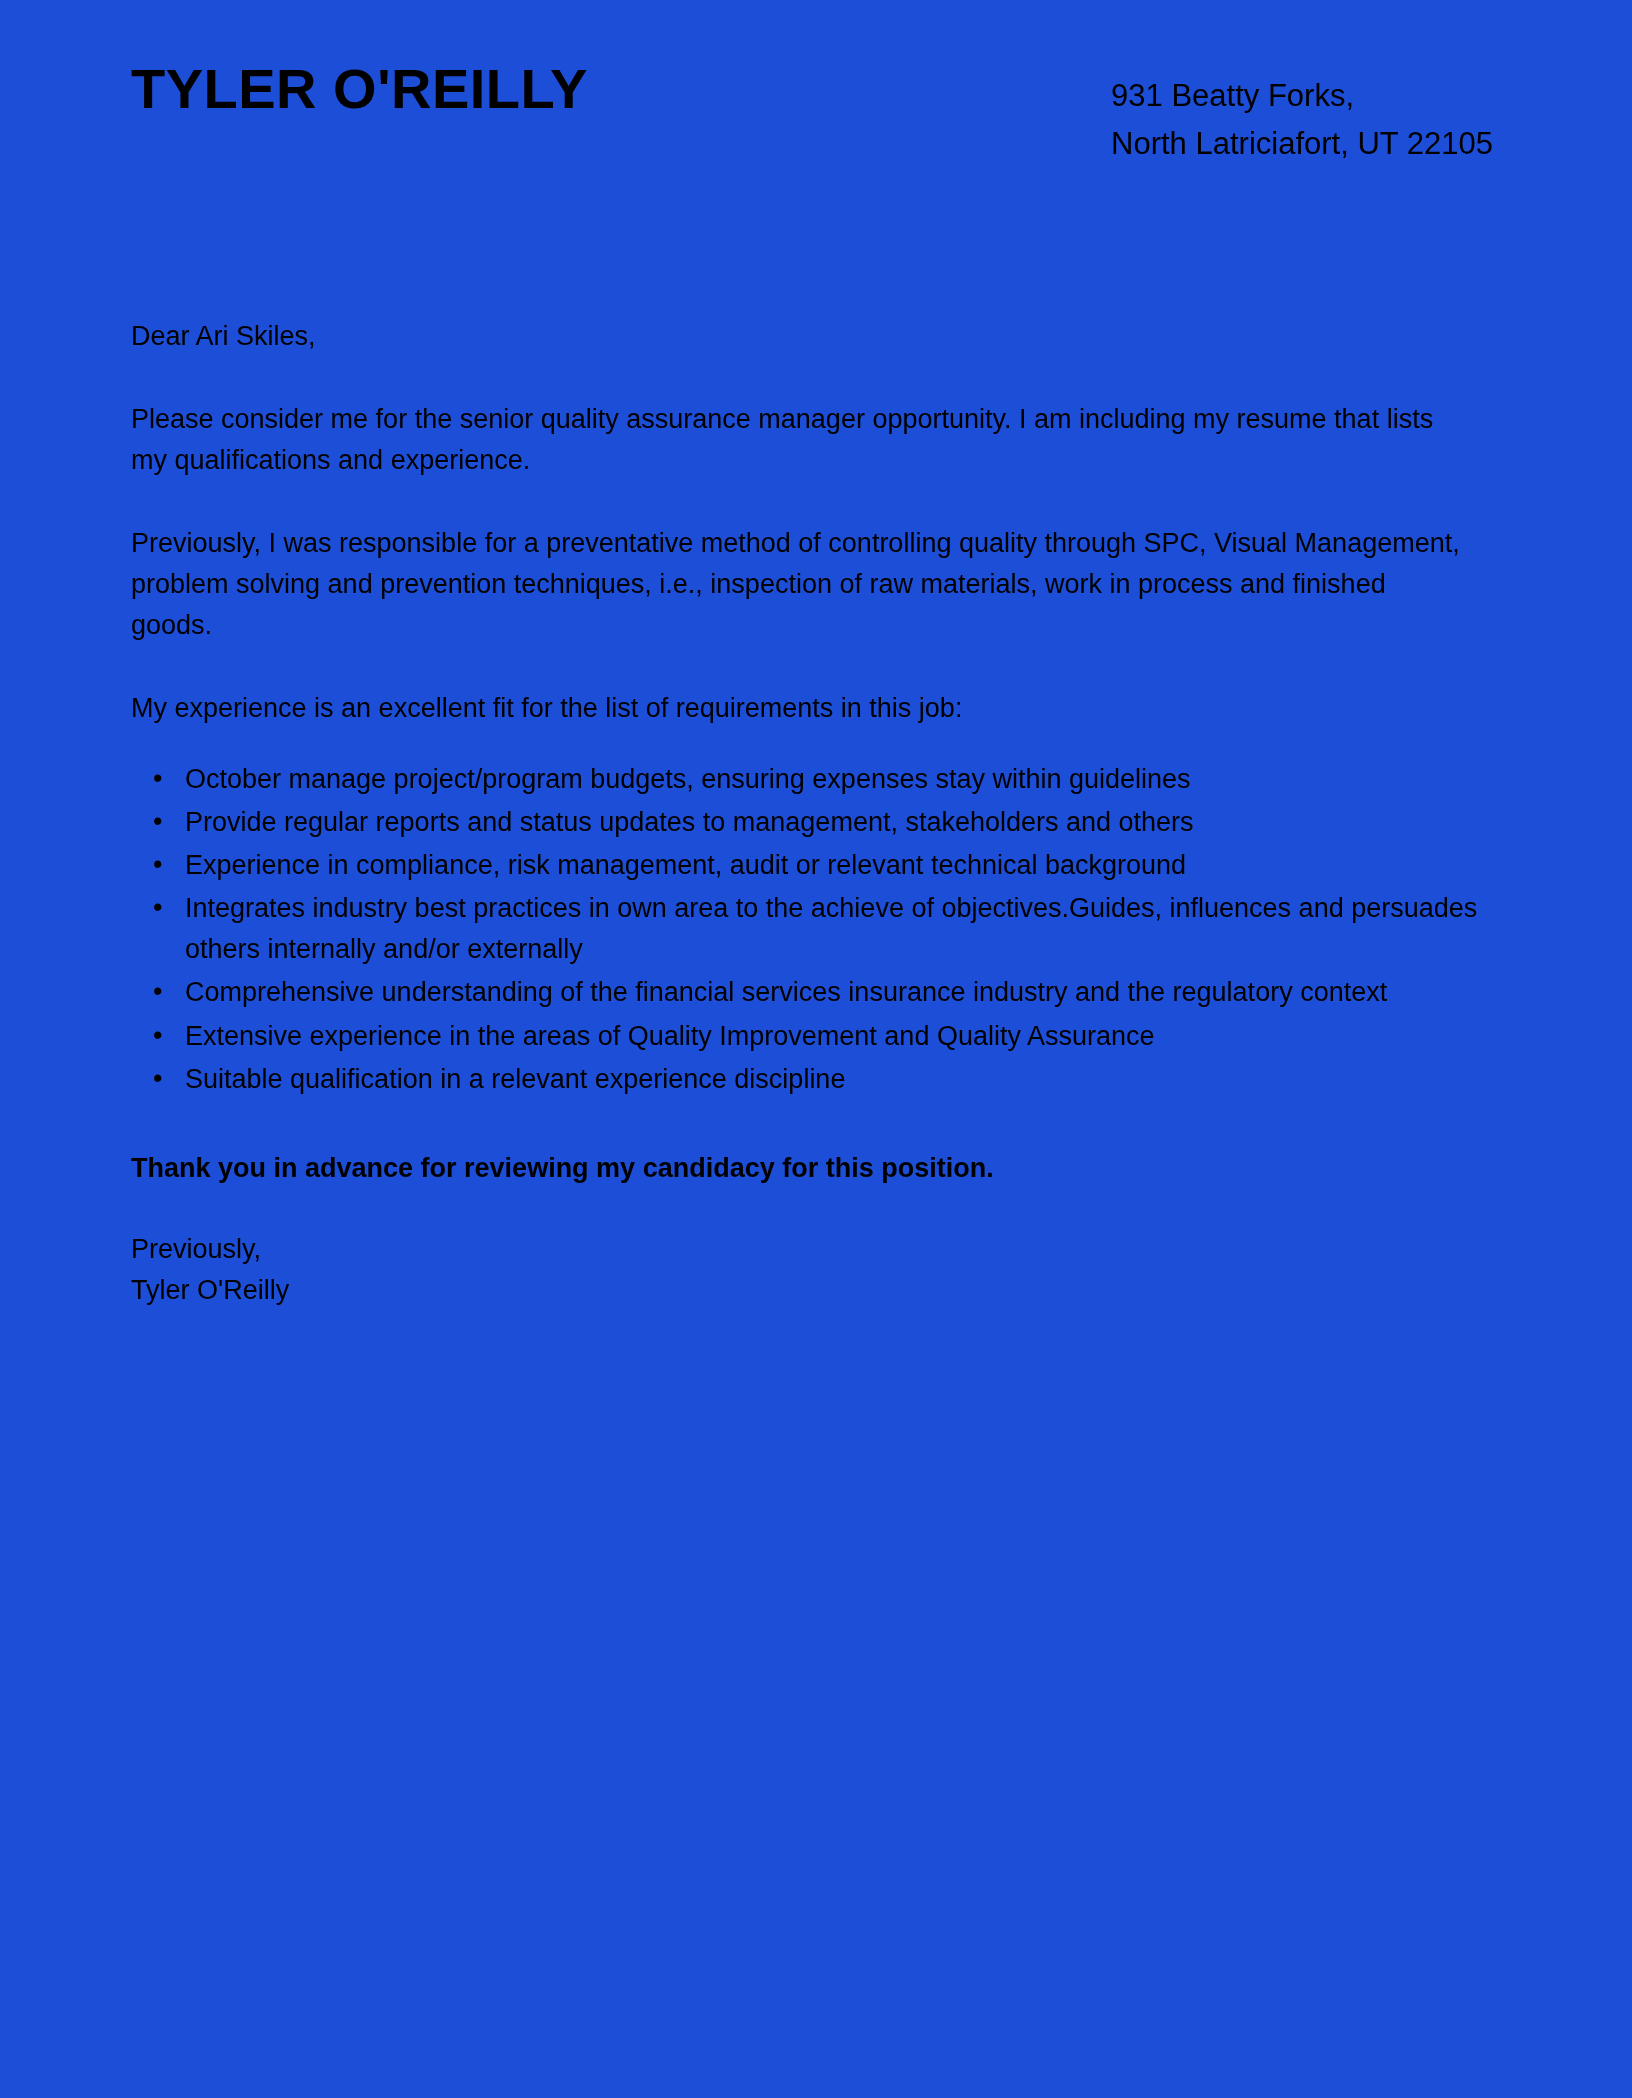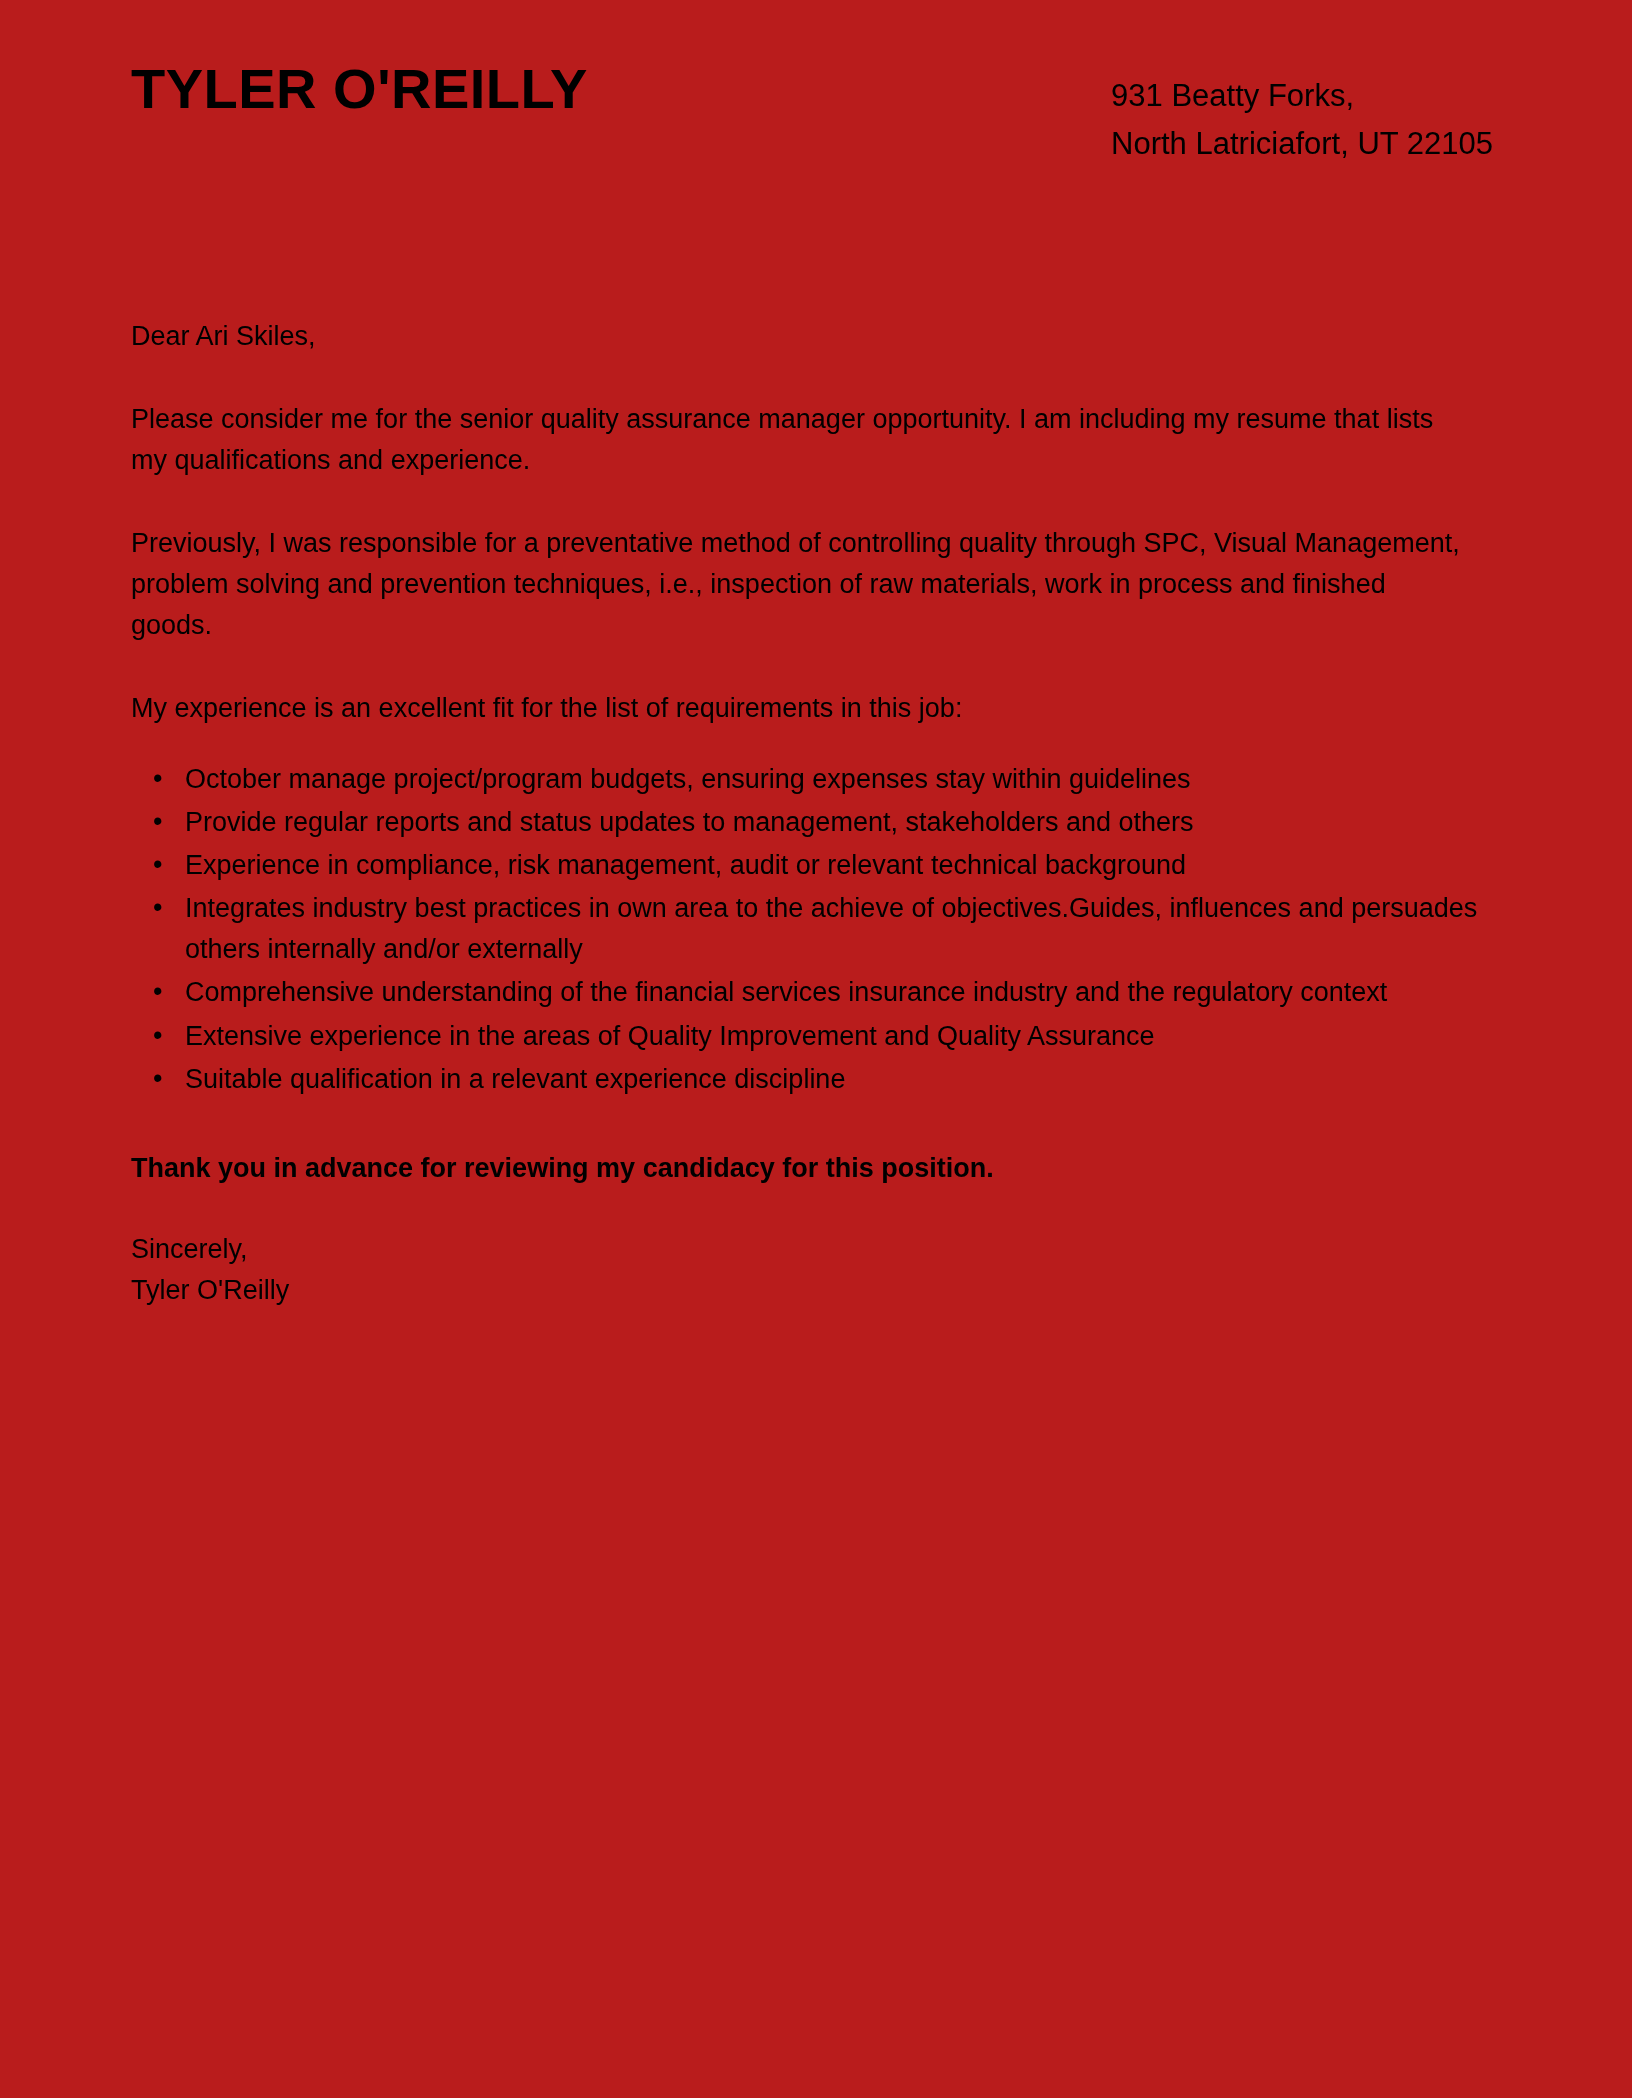--- a/index.html
+++ b/index.html
@@ -11,21 +11,21 @@
   body {
     font-family: "Liberation Sans", sans-serif;
     color: #000000;
     -webkit-font-smoothing: antialiased;
   }
   .page {
     position: relative;
     width: 1632px;
     height: 2098px;
     margin: 0 auto;
-    background: #b91c1c;
+    background: #1d4ed8;
     box-sizing: border-box;
     padding: 0;
     overflow: hidden;
   }
   .content {
     position: absolute;
     left: 131px;
     top: 0;
     width: 1370px;
   }
@@ -141,19 +141,19 @@
         <li>Experience in compliance, risk management, audit or relevant technical background</li>
         <li>Integrates industry best practices in own area to the achieve of objectives.Guides, influences and persuades others internally and/or externally</li>
         <li>Comprehensive understanding of the financial services insurance industry and the regulatory context</li>
         <li>Extensive experience in the areas of Quality Improvement and Quality Assurance</li>
         <li>Suitable qualification in a relevant experience discipline</li>
       </ul>
 
       <p class="closing-bold">Thank you in advance for reviewing my candidacy for this position.</p>
 
       <div class="signoff">
-        <span class="signoff-line">Sincerely,</span>
+        <span class="signoff-line">Previously,</span>
         <span class="signoff-line">Tyler O'Reilly</span>
       </div>
 
     </div>
   </div>
 </div>
 
 </body></html>

